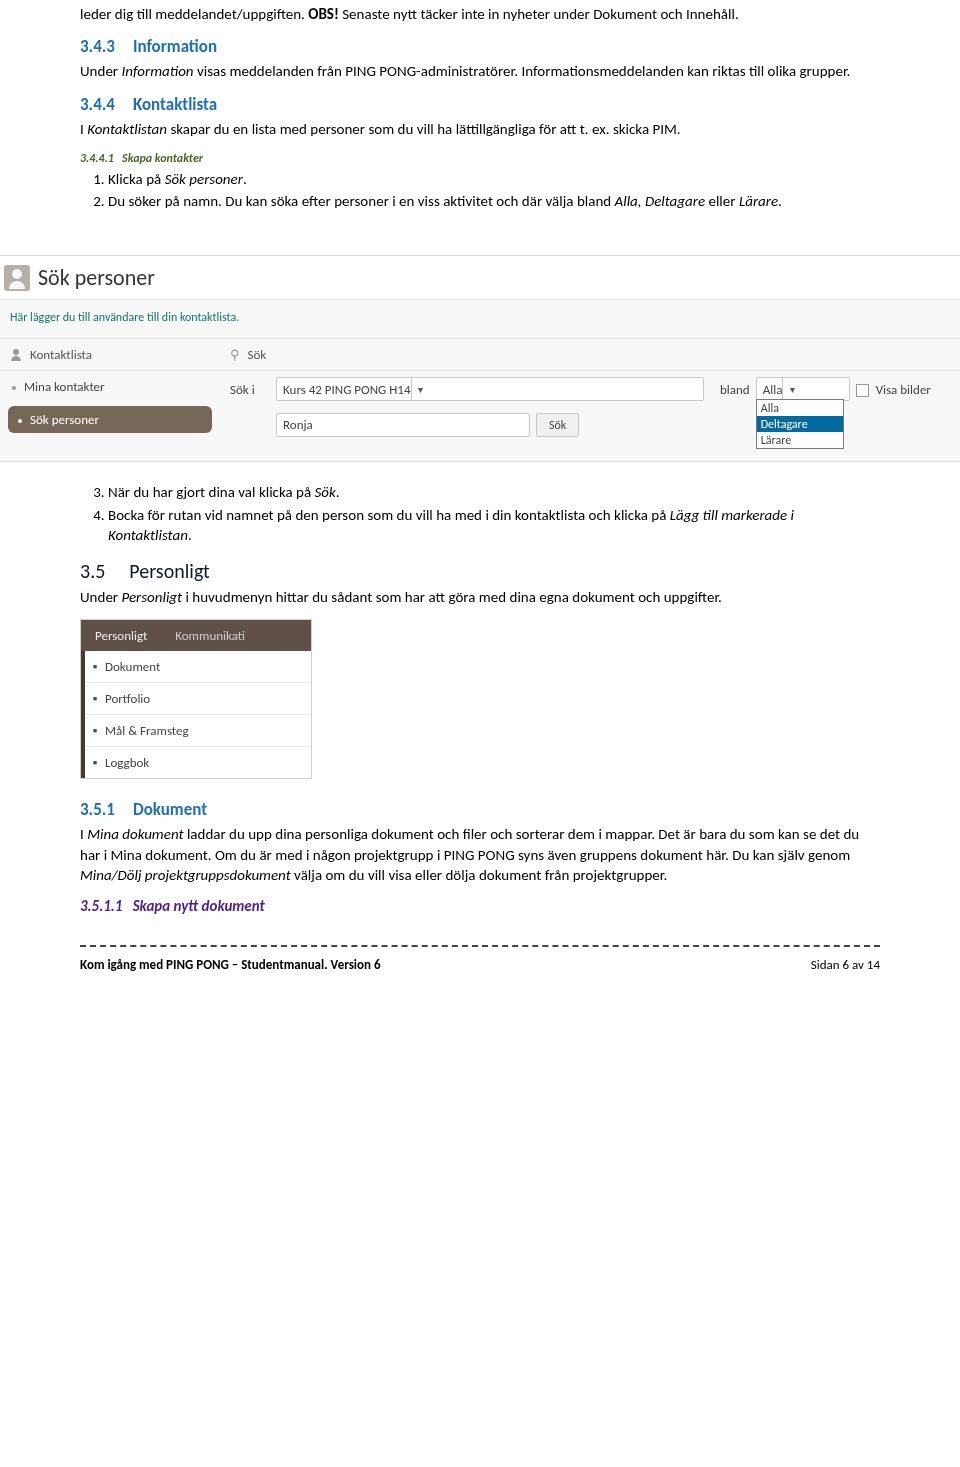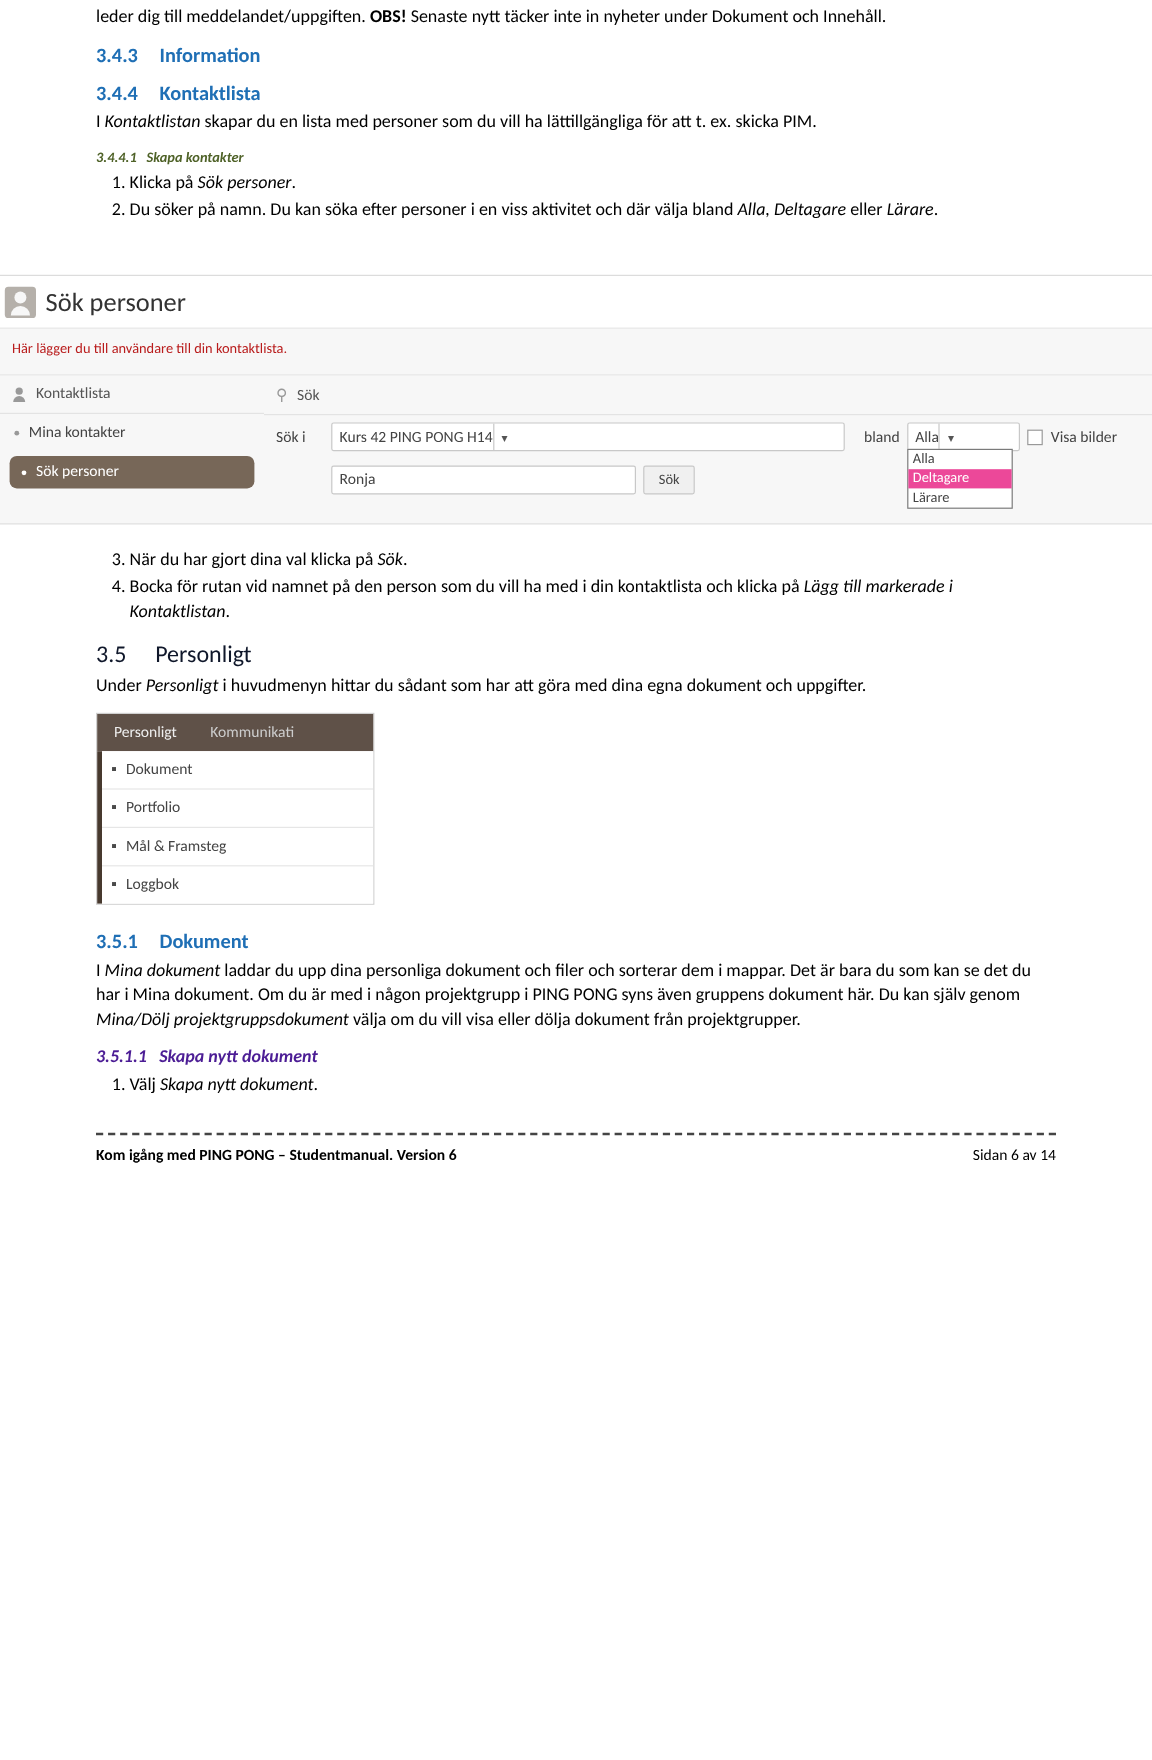--- a/index.html
+++ b/index.html
@@ -47,21 +47,21 @@
     position: relative;
   }
   .sok-ui .topbar .icon-person::before {
     content: ""; position: absolute; top: 4px; left: 8px; width: 10px; height: 10px; background: #f7f7f7; border-radius: 50%;
   }
   .sok-ui .topbar .icon-person::after {
     content: ""; position: absolute; bottom: 2px; left: 5px; width: 16px; height: 8px; background: #f7f7f7; border-radius: 8px 8px 0 0;
   }
   .sok-ui .topbar .title { font-size: 22px; font-weight: normal; color: #333; }
   .sok-ui .desc {
-    font-size: 12px; color: #b91c1c; padding: 10px 10px 14px 10px; background: #f7f7f7;
+    font-size: 12px; color: #0f766e; padding: 10px 10px 14px 10px; background: #f7f7f7;
   }
   .sok-ui .cols {
     display: flex;
     border-top: 1px solid #e3e3e3;
   }
   .sok-ui .left-col {
     width: 220px;
     background: #f7f7f7;
   }
   .sok-ui .left-col .hdr {
@@ -116,21 +116,21 @@
   }
   .sok-ui .right-col .btn {
     display: inline-block; background: #f0f0f0; border: 1px solid #c8c8c8; border-radius: 2px; height: 22px; padding: 0 12px; line-height:22px; font-size:12px;
   }
   .sok-ui .right-col .chk { width:11px; height:11px; border:1px solid #999; display:inline-block; background:#fff; margin-right:4px; vertical-align:middle;}
   .sok-ui .right-col .dropdown-open {
     position:absolute; top:22px; left:0; width:86px;
     border:1px solid #7a7a7a; background:#fff; font-size:12px; z-index:10;
   }
   .sok-ui .right-col .dropdown-open .opt { padding:1px 4px; }
-  .sok-ui .right-col .dropdown-open .opt.sel-opt { background:#ec4899; color:#fff; }
+  .sok-ui .right-col .dropdown-open .opt.sel-opt { background:#0369a1; color:#fff; }
   .sok-ui .right-col .bland-wrap { position:relative; display:inline-block; }
 
   
   .pers-menu {
     border: 1px solid #d0d0d0; width: 230px; margin: 12px 0 20px 0; font-size: 13px;
   }
   .pers-menu .tabs {
     display: flex; background: #5f5148; color: #eee;
   }
   .pers-menu .tabs .tab { padding: 8px 14px; }
@@ -152,20 +152,23 @@
 
 <div class="page">
 
   <p>
     <span>leder dig till meddelandet/uppgiften. </span><b>OBS!</b><span> Senaste nytt täcker inte in nyheter under Dokument och Innehåll.</span>
   </p>
 
   <div class="heading-3">
     <span class="num">3.4.3</span><span>Information</span>
   </div>
+  <p>
+    <span>Under </span><em>Information</em><span> visas meddelanden från PING PONG-administratörer. Informationsmeddelanden kan riktas till olika grupper.</span>
+  </p>
 
   <div class="heading-3">
     <span class="num">3.4.4</span><span>Kontaktlista</span>
   </div>
   <p>
     <span>I </span><em>Kontaktlistan</em><span> skapar du en lista med personer som du vill ha lättillgängliga för att t. ex. skicka PIM.</span>
   </p>
 
   <div class="heading-4">
     <span>3.4.4.1</span>&nbsp;&nbsp;
@@ -285,25 +288,20 @@
     <span class="num">3.5.1</span><span>Dokument</span>
   </div>
   <p>
     <span>I </span><em>Mina dokument</em><span> laddar du upp dina personliga dokument och filer och sorterar dem i mappar. Det är bara du som kan se det du har i Mina dokument. Om du är med i någon projektgrupp i PING PONG syns även gruppens dokument här. Du kan själv genom </span><em>Mina/Dölj projektgruppsdokument</em><span> välja om du vill visa eller dölja dokument från projektgrupper.</span>
   </p>
 
   <div class="heading-5">
     <span>3.5.1.1</span>&nbsp;&nbsp;
     <span>Skapa nytt dokument</span>
   </div>
-  <ol>
-    <li>
-      <span>Välj </span><em>Skapa nytt dokument</em><span>.</span>
-    </li>
-  </ol>
 
   <div class="footer-hr"></div>
   <div class="footer-row">
     <span class="left">Kom igång med PING PONG – Studentmanual. Version 6</span>
     <span>Sidan 6 av 14</span>
   </div>
 
 </div>
 
 </body></html>

